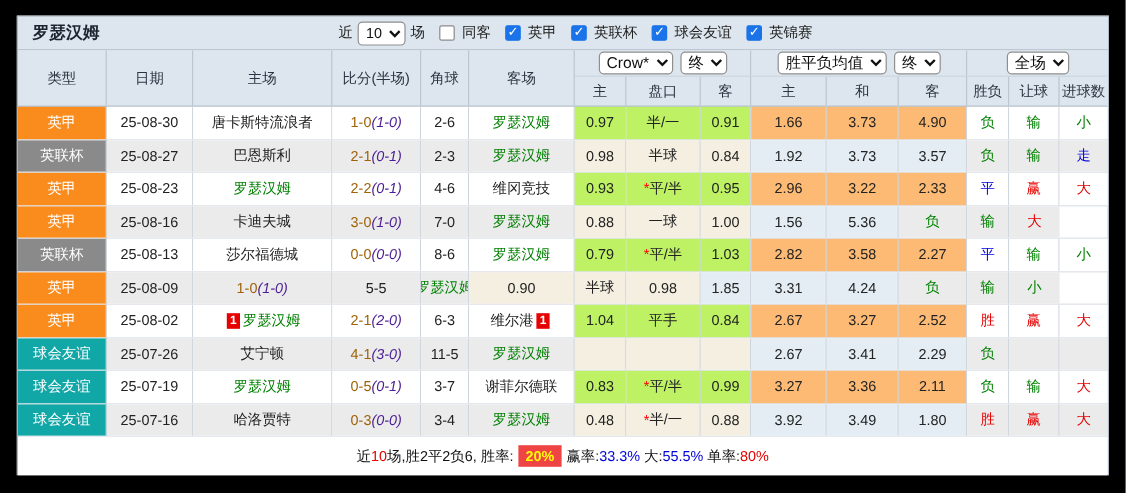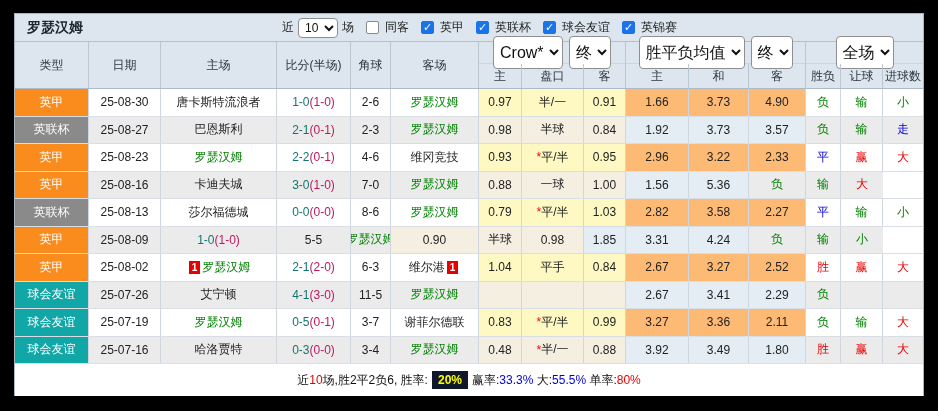--- a/index.html
+++ b/index.html
@@ -53,21 +53,21 @@
   .hcell {
     grid-row: 1 / 3;
     display: flex; align-items: center; justify-content: center;
     border-right: 1px solid #bac6d0; white-space: nowrap; overflow: hidden;
   }
   .hsel {
     grid-row: 1;
     display: flex; align-items: center; justify-content: center; gap: 6px;
     border-right: 1px solid #bac6d0; border-bottom: 1px solid #cdd6de;
   }
-  .hsel select { height: 33px; font-size: 16px; }
+  .hsel select { height: 19px; font-size: 13px; }
   .hlab {
     grid-row: 2;
     display: flex; align-items: center; justify-content: center;
     border-right: 1px solid #bac6d0; white-space: nowrap; overflow: hidden;
   }
   .no-r { border-right: none; }
   
   .row {
     display: grid;
     grid-template-columns: var(--cols);
@@ -75,47 +75,47 @@
     border-bottom: 1px solid #d8dee4;
     font-size: 12px; color: #222;
   }
   .cell {
     display: flex; align-items: center; justify-content: center;
     border-right: 1px solid #cfd6dd;
     white-space: nowrap; overflow: hidden; background: #fff;
   }
   .cell:last-child { border-right: none; }
   .row:nth-child(even) .plain { background: #ebebeb; }
-  .cream { background: #fef9c3; }
+  .cream { background: #bef264; }
   .row:nth-child(even) .cream { background: #f5efe2; }
   .euro { background: #fdba74; }
   .row:nth-child(even) .euro { background: #e3edf3; }
   .lg-orange { background: #fa8c1e !important; color: #fff; }
   .lg-gray   { background: #8a8a8a !important; color: #fff; }
   .lg-teal   { background: #12a7a7 !important; color: #fff; }
   .green  { color: #008000; }
   .t-red   { color: #e60000; }
   .t-green { color: #008000; }
   .t-blue  { color: #0000dd; }
-  .ft { color: #0f766e; }
-  .ht { color: #be185d; }
+  .ft { color: #a16207; }
+  .ht { color: #4c1d95; font-style: italic; }
   .star { color: #ff0000; }
   .star:empty { display: none; }
   .card {
     background: #e60000; color: #fff; font-size: 10px; font-weight: bold;
     line-height: 13px; padding: 0 3px; display: inline-block; margin: 0 2px; flex: none;
   }
   .card:empty { display: none; }
   
   .footer {
     height: 32px; background: #fff;
     display: flex; align-items: center; justify-content: center;
     font-size: 12px; color: #111; white-space: pre;
   }
-  .rate-badge { background: #0f172a; color: #ffff00; font-weight: bold; padding: 2px 6px; margin: 0 4px; }
+  .rate-badge { background: #ef4444; color: #ffff00; font-weight: bold; padding: 2px 6px; margin: 0 4px; }
 </style>
 </head>
 <body>
 
 <div class="panel">
 
   <div class="topbar">
     <span class="team-title">罗瑟汉姆</span>
     <div class="filters">
       <span>近</span>

